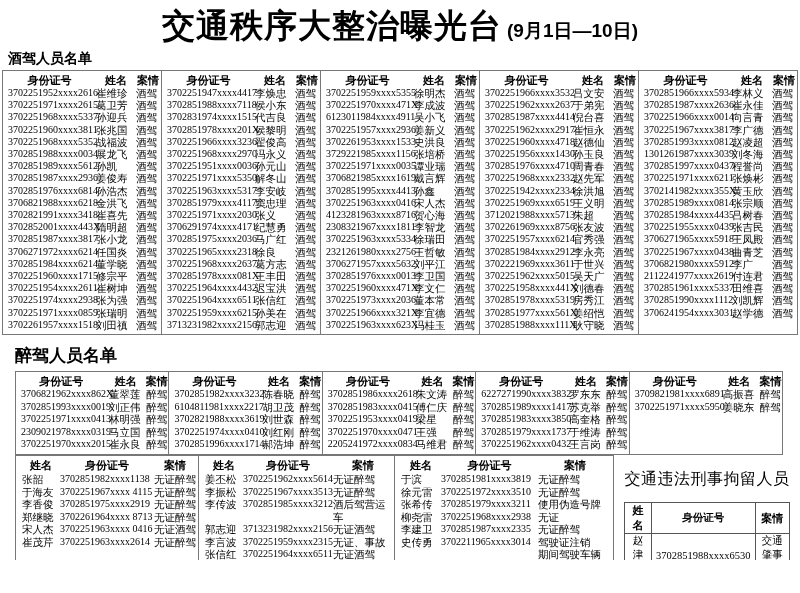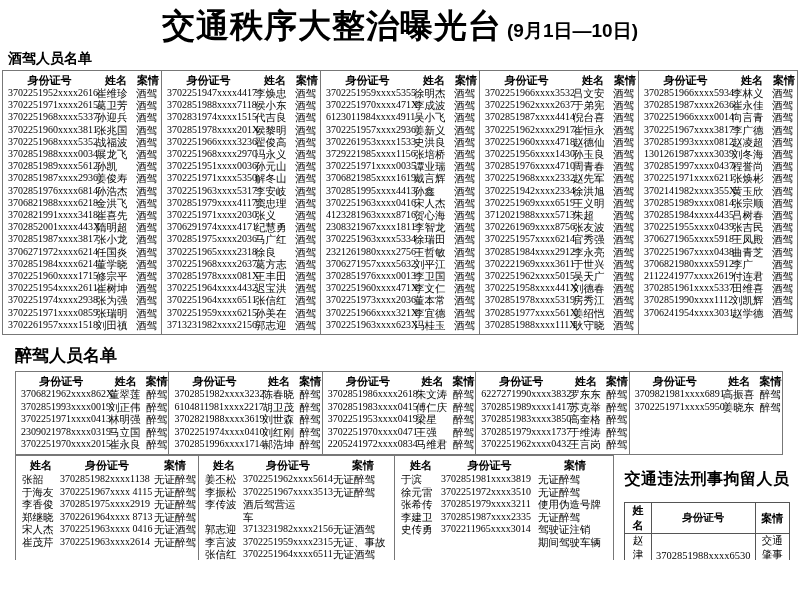--- a/index.html
+++ b/index.html
@@ -12,21 +12,21 @@
 
   
   .title-wrap { text-align: center; padding-top: 4px; white-space: nowrap; }
   .title { font-size: 33px; font-weight: 900; letter-spacing: 1px; }
   .subtitle { font-size: 19px; font-weight: 700; margin-left: 5px; }
 
   
   .h-jiu { font-size: 14px; font-weight: 700; margin: 1px 0 2px 8px; }
   .h-zui { font-size: 17px; font-weight: 700; margin: 9px 0 4px 15px; }
   .h-xz  { font-size: 17px; font-weight: 700; margin: 8px 0 5px 15px; }
-  .h-xs  { font-size: 16px; font-weight: 700; text-align: center; margin: 14px 0 0 0; letter-spacing: 0.5px; }
+  .h-xs  { font-size: 16px; font-weight: 400; text-align: center; margin: 14px 0 0 0; letter-spacing: 0.5px; }
 
   
   .roster { border: 1px solid #777; display: flex; align-items: stretch; background: #fff; }
   .roster-jiu { margin: 0 2px; }
   .roster-zui { margin: 0 17px 0 15px; }
   .roster .grp { flex: 1 1 0; padding: 2px 0 3px 0; min-width: 0; }
   .roster .grp + .grp { border-left: 1px solid #777; }
   .roster .hdr { display: flex; font-size: 11px; font-weight: 700; line-height: 14px; }
   .roster .hdr span { text-align: center; }
   .roster .row { display: flex; font-size: 10.5px; line-height: 12.2px; white-space: nowrap; }
@@ -947,20 +947,21 @@
           </div>
 
           <div class="row">
             <span class="cnm2">李振松</span>
             <span class="cid2">3702251967xxxx3513</span>
             <span class="ccs2">无证醉驾</span>
           </div>
 
           <div class="row">
             <span class="cnm2">李传波</span>
+            <span class="cid2">3702851985xxxx3212</span>
             <span class="ccs2">酒后驾营运车</span>
           </div>
 
           <div class="row">
             <span class="cnm2">郭志迎</span>
             <span class="cid2">3713231982xxxx2156</span>
             <span class="ccs2">无证酒驾</span>
           </div>
 
           <div class="row">
@@ -995,20 +996,25 @@
             <span class="cid2">3702251972xxxx3510</span>
             <span class="ccs2">无证醉驾</span>
           </div>
 
           <div class="row">
             <span class="cnm2">张希传</span>
             <span class="cid2">3702851979xxxx3211</span>
             <span class="ccs2">使用伪造号牌</span>
           </div>
 
+          <div class="row">
+            <span class="cnm2">柳尧雷</span>
+            <span class="cid2">3702251968xxxx2938</span>
+            <span class="ccs2">无证</span>
+          </div>
 
           <div class="row">
             <span class="cnm2">李建卫</span>
             <span class="cid2">3702851987xxxx2335</span>
             <span class="ccs2">无证醉驾</span>
           </div>
 
           <div class="row">
             <span class="cnm2">史传勇</span>
             <span class="cid2">3702211965xxxx3014</span>

